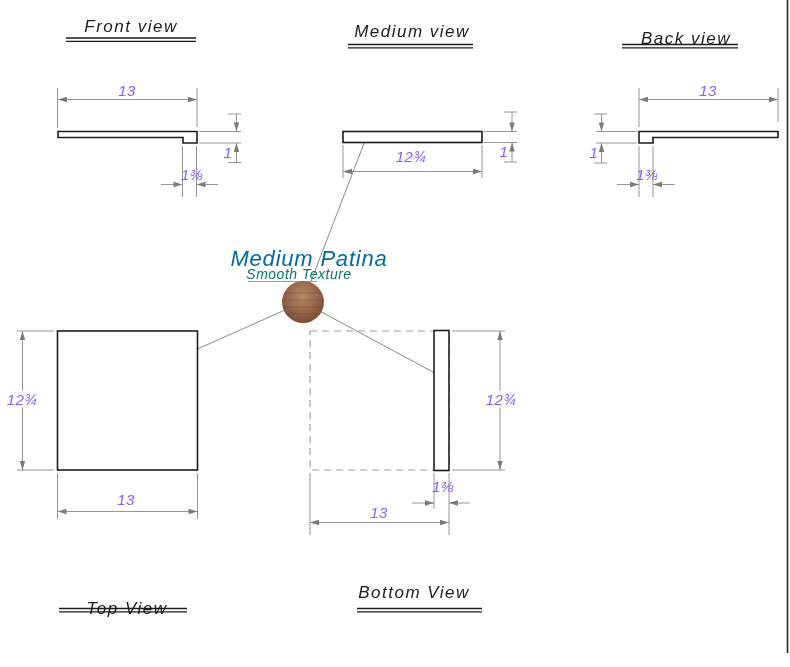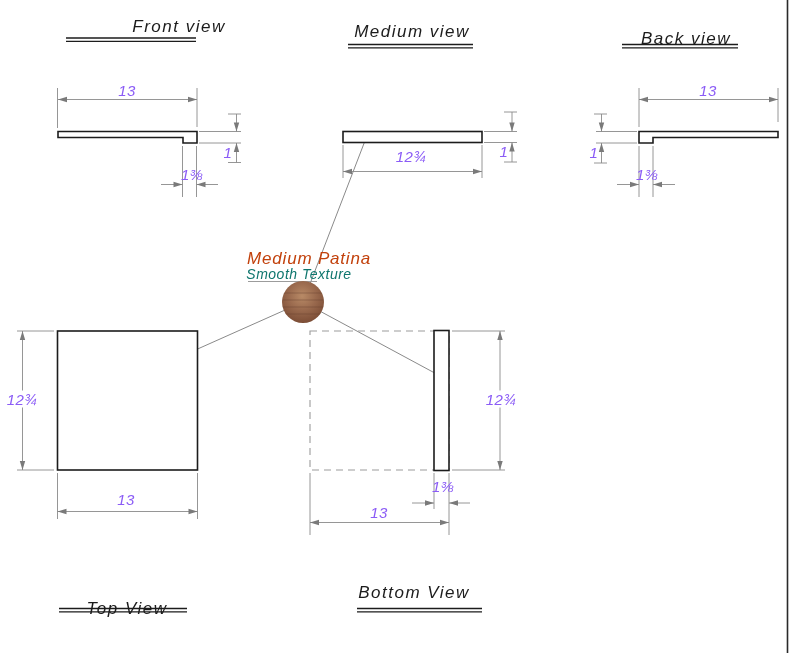--- a/index.html
+++ b/index.html
@@ -25,23 +25,23 @@
   }
   .dim{
     font-style:italic;
     font-size:15px;
     letter-spacing:0.5px;
     color:#8b5cf6;
   }
   .dim.on-line{background:#ffffff;padding:0 2px;}
   .mat1{
     font-style:italic;
-    font-size:17px;
+    font-size:22px;
     letter-spacing:0.8px;
-    color:#c2410c;
+    color:#0369a1;
   }
   .mat2{
     font-style:italic;
     font-size:14px;
     letter-spacing:0.5px;
     color:#0f766e;
   }
 </style>
 </head>
 <body>
@@ -119,21 +119,21 @@
 
     <g>
       <path d="M248,281.5 H317" stroke="#9c9c9c" stroke-width="1" fill="none"></path>
       <circle cx="303" cy="302" r="21" fill="url(#copper)"></circle>
       <g clip-path="url(#swatchClip)">
         <path d="M282,293 H324 M282,300 H324 M282,307 H324 M282,314 H324" stroke="#5f3c2b" stroke-opacity="0.25" stroke-width="1.4" fill="none"></path>
       </g>
     </g>
   </svg>
 
-  <div class="label vtitle" style="left:131px;top:27px;margin-left:48px;">Front view</div>
+  <div class="label vtitle" style="left:131px;top:27px;">Front view</div>
   <div class="label vtitle" style="left:412px;top:32px;">Medium view</div>
   <div class="label vtitle" style="left:686px;top:39px;">Back view</div>
   <div class="label vtitle" style="left:127px;top:593px;margin-top:16px;">Top View</div>
   <div class="label vtitle" style="left:414px;top:593px;">Bottom View</div>
 
   <div class="label dim" style="left:127px;top:90px;">13</div>
   <div class="label dim" style="left:228px;top:152px;">1</div>
   <div class="label dim" style="left:192px;top:174px;">1⅜</div>
 
   <div class="label dim" style="left:411px;top:156px;">12¾</div>

